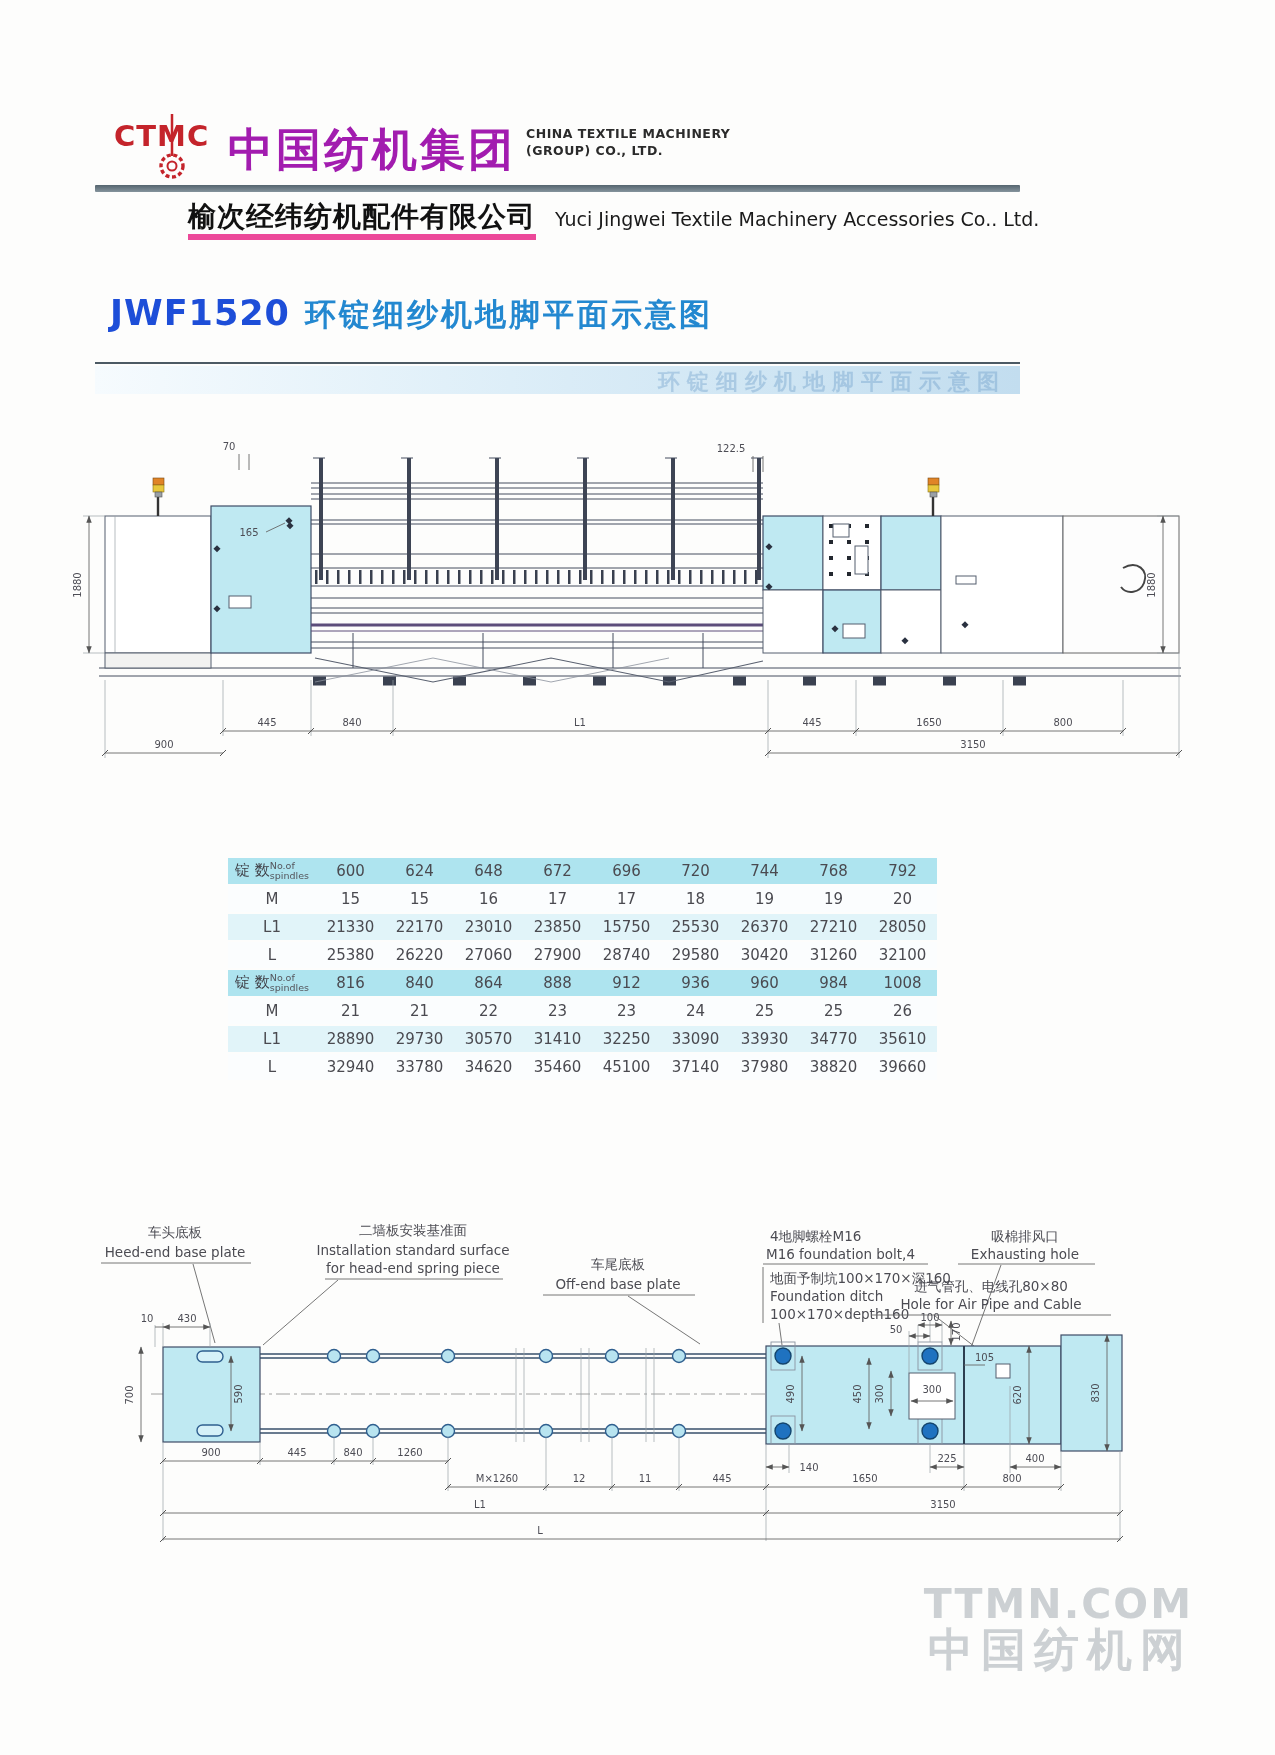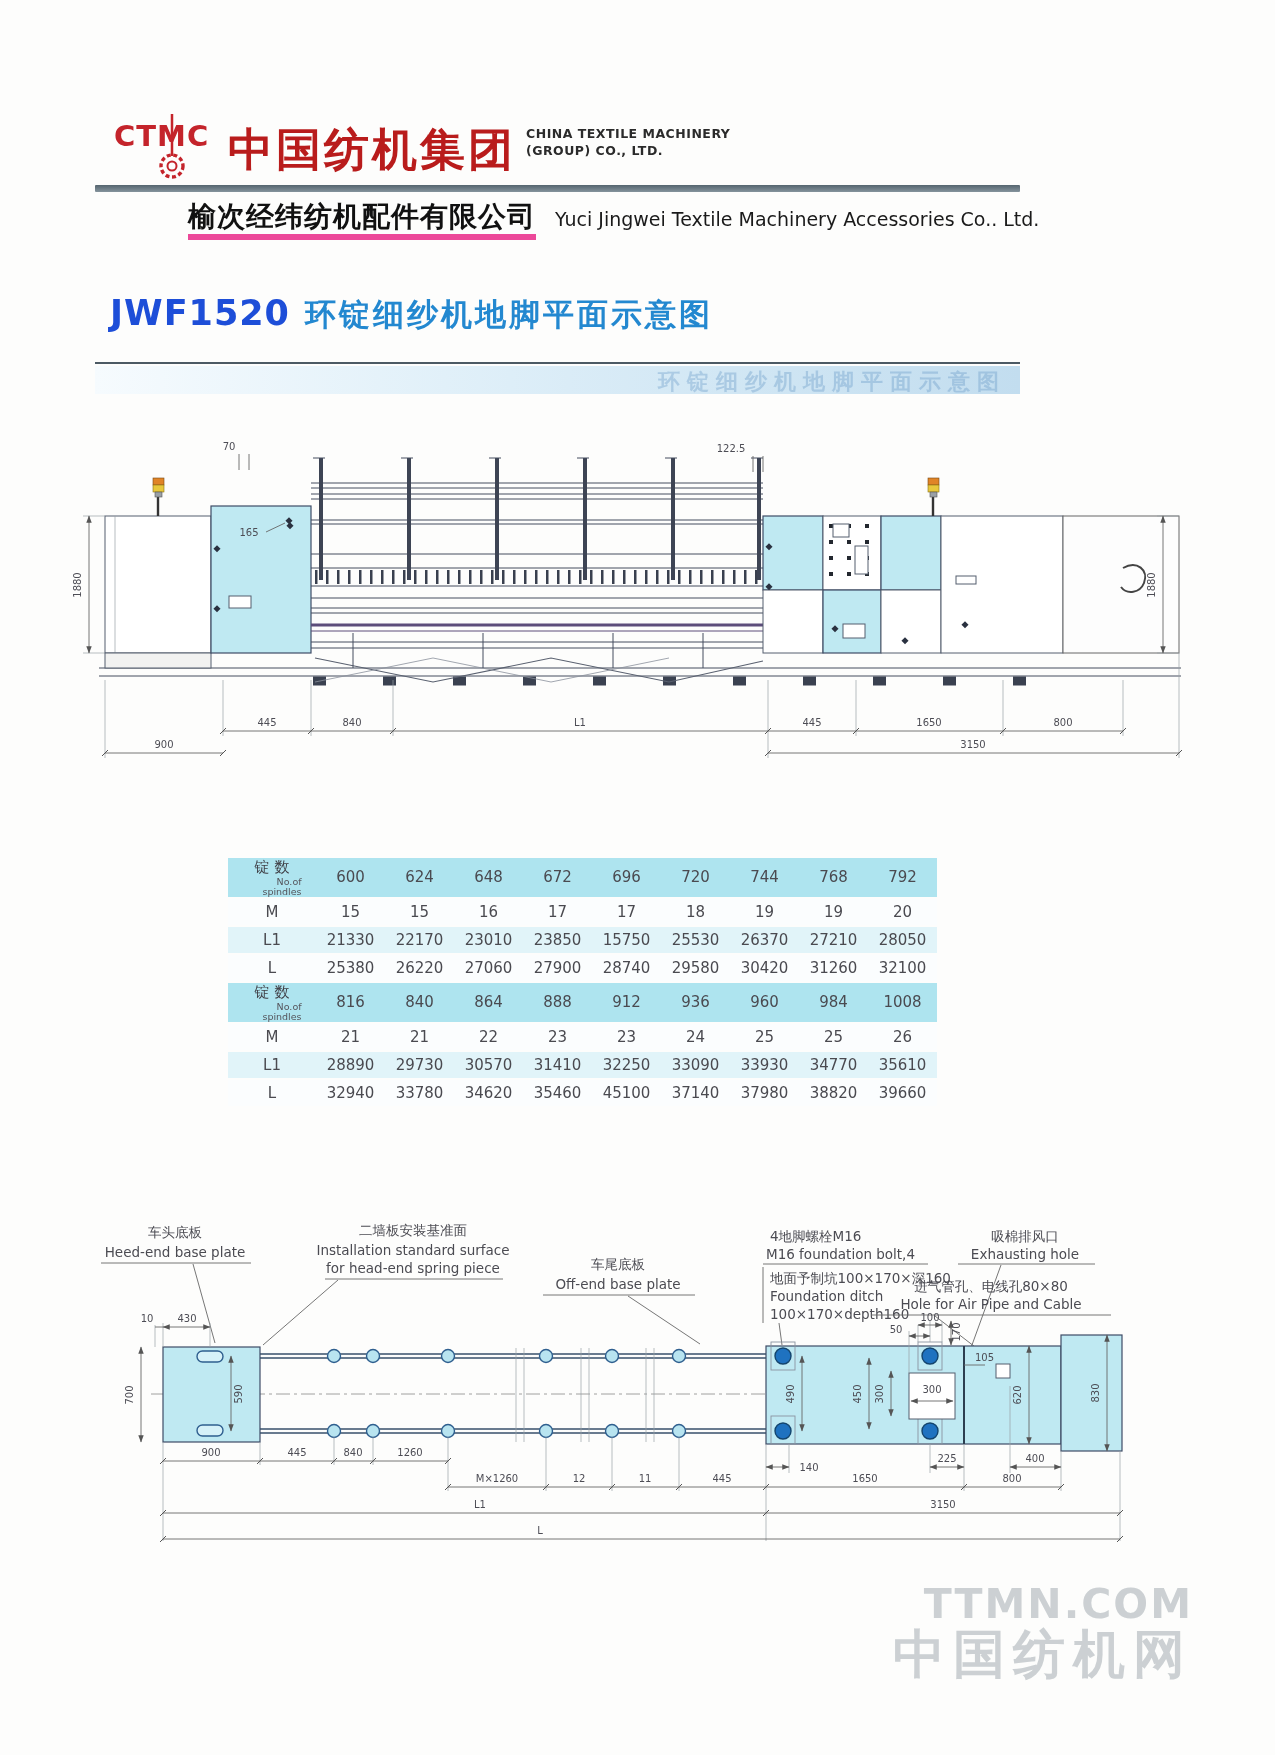--- a/index.html
+++ b/index.html
@@ -1,21 +1,21 @@
 <!DOCTYPE html>
 <html><head>
 <meta charset="utf-8">
 <style>
   html,body{margin:0;padding:0;background:#e9e9e9;}
   .page{position:relative;width:1275px;height:1755px;margin:0 auto;background:#fdfdfc;
         font-family:"DejaVu Sans","Liberation Sans",sans-serif;overflow:hidden;color:#222;}
   
   .logo-row{position:absolute;left:112px;top:112px;display:flex;align-items:flex-start;}
   .ctmc-mark{width:104px;height:72px;flex:0 0 auto;}
-  .brand-cn{font-size:45px;font-weight:700;color:#b91c1c;letter-spacing:3px;margin:8px 0 0 12px;
+  .brand-cn{font-size:45px;font-weight:700;color:#a21caf;letter-spacing:3px;margin:8px 0 0 12px;
             font-family:Liberation Mono, monospace;}
   .brand-en{margin:14px 0 0 10px;font-size:12.5px;font-weight:700;color:#2b2b2b;line-height:1.25;
             letter-spacing:.5px;transform:scaleY(1.05);}
   .header-rule{position:absolute;left:95px;top:185px;width:925px;height:7px;
                background:linear-gradient(#55656f,#85939c);border-radius:1px;}
   .company-row{position:absolute;left:188px;top:198px;white-space:nowrap;}
   .company-cn{font-size:28px;font-weight:600;color:#111;letter-spacing:1px;
               border-bottom:6px solid #ec4899;padding-bottom:1px;}
   .company-en{font-size:19px;color:#1a1a1a;margin-left:14px;}
   
@@ -43,27 +43,27 @@
   
   .sp-table{position:absolute;left:228px;top:856px;border-collapse:separate;border-spacing:0 2px;}
   .sp-table td{width:69px;height:26px;text-align:center;font-size:15px;color:#4a4a50;padding:0;}
   .sp-table td.lbl{width:88px;}
   .r-head td{background:#aee4ef;}
   .r-m td,.r-l td{background:#fbfdfe;}
   .r-l1 td{background:#e1f4f9;}
   .head-lbl{display:table-cell;}
   .head-lbl .h-cn{font-size:15px;color:#3f3f46;vertical-align:middle;}
   .head-lbl .h-en{display:inline-block;vertical-align:middle;font-size:9.5px;line-height:1.05;
-                  color:#55555c;text-align:right;margin-left:20px;}
+                  color:#55555c;text-align:left;margin-left:0;}
   .head-lbl .h-en span{display:block;}
   
   .watermark{position:absolute;right:82px;top:1582px;text-align:right;color:#c7cccf;
              font-weight:700;line-height:1.08;opacity:.9;}
   .wm1{font-size:41px;letter-spacing:2px;}
-  .wm2{font-size:52px;letter-spacing:8px;}
+  .wm2{font-size:45px;letter-spacing:8px;}
 </style>
 </head>
 <body>
 
 <div class="page">
 
   <div class="logo-row">
     <svg class="ctmc-mark" viewBox="0 0 104 72">
       <line x1="60" y1="2" x2="60" y2="44" stroke="#c4242b" stroke-width="2.5"></line>
       <circle cx="60" cy="54" r="11" fill="none" stroke="#c4242b" stroke-width="3.4" stroke-dasharray="4 2.6"></circle>

